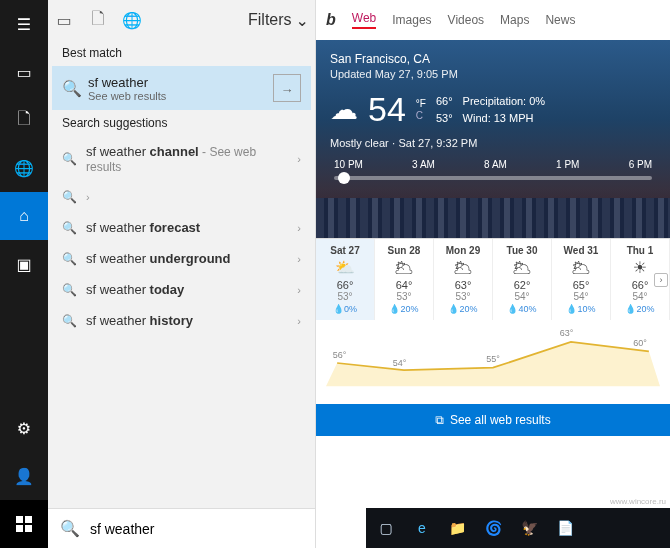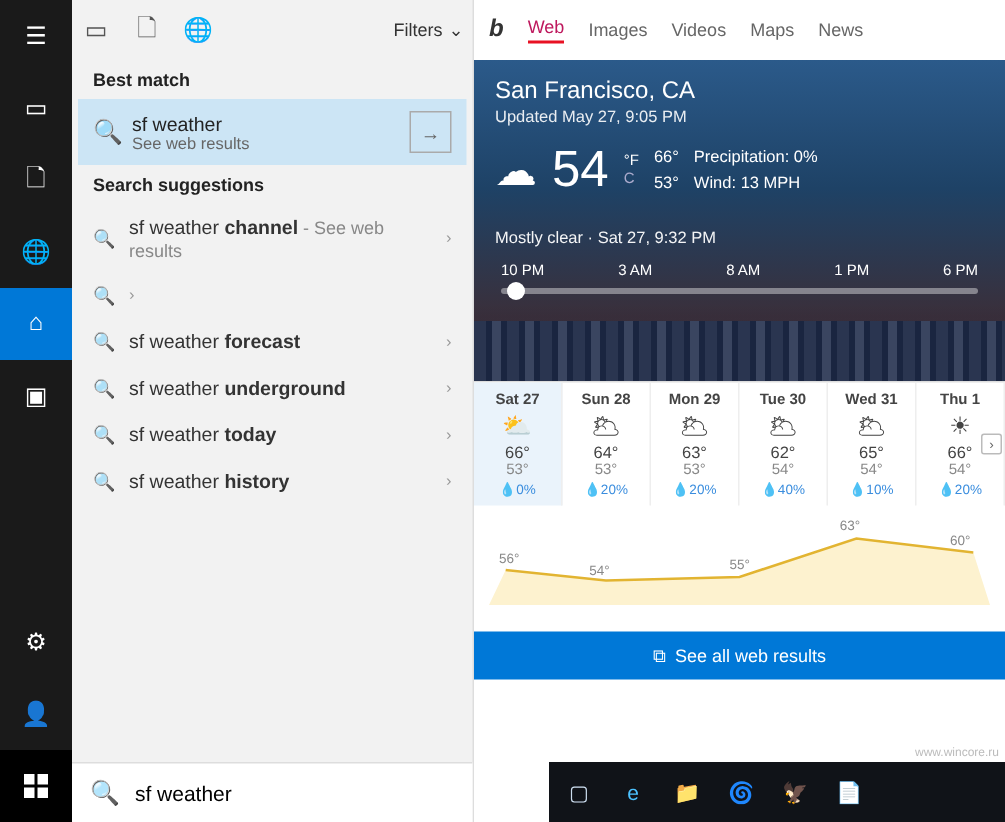--- a/index.html
+++ b/index.html
@@ -7,53 +7,53 @@
 .root{display:flex;width:100%;height:100%}
 .rail{width:48px;background:#1a1a1a;display:flex;flex-direction:column;color:#fff}
 .rail .ic{width:48px;height:48px;display:flex;align-items:center;justify-content:center;font-size:16px}
 .rail .ic.active{background:#0078d7}
 .rail .spacer{flex:1}
 .rail .start{background:#000}
 .panel{width:268px;background:#f2f2f2;display:flex;flex-direction:column;border-right:1px solid #ddd}
 .ptop{height:40px;display:flex;align-items:center;padding:0 6px;gap:14px}
 .ptop .pic{width:20px;height:20px;display:flex;align-items:center;justify-content:center;color:#555}
 .ptop .flex1{flex:1}
-.ptop .filters{font-size:12px;color:#333;display:flex;align-items:center;gap:4px}
-.section-h{font-size:12px;font-weight:700;padding:6px 14px;color:#222}
+.ptop .filters{font-size:16px;color:#333;display:flex;align-items:center;gap:4px}
+.section-h{font-size:12px;font-weight:400;padding:6px 14px;color:#222}
 .best{background:#cce5f5;margin:0 4px;display:flex;align-items:center;padding:8px 10px;gap:10px}
 .best .mag{width:16px;color:#555}
 .best .bt{flex:1}
 .best .t1{font-size:13px;color:#222}
 .best .t2{font-size:11px;color:#666}
 .best .arrow{width:28px;height:28px;border:1px solid #aaa;display:flex;align-items:center;justify-content:center;color:#666;font-size:13px}
 .suglist{flex:1;overflow:hidden}
 .sug{display:flex;align-items:center;padding:8px 14px;gap:10px;font-size:13px;color:#333}
 .sug .mag{width:14px;color:#666;font-size:12px}
 .sug .sl{flex:1}
 .sug b{font-weight:600}
 .sug .note{color:#888;font-size:12px}
 .sug .chev{color:#999;font-size:11px}
 .searchbar{height:40px;background:#fff;border-top:1px solid #ddd;display:flex;align-items:center;padding:0 12px;gap:10px}
 .searchbar input{border:0;outline:0;flex:1;font-size:14px}
 .rpane{flex:1;display:flex;flex-direction:column;position:relative;background:#fff}
 .btabs{height:40px;display:flex;align-items:center;padding:0 10px;gap:16px;font-size:12px;color:#666}
 .btabs .logo{font-weight:bold;font-size:16px;color:#333;font-style:italic}
 .btabs .tab.active{color:#be185d;border-bottom:2px solid #e81123;padding-bottom:2px}
 .hero{background:linear-gradient(180deg,#2b5a8a 0%,#1e4266 40%,#3a2f3a 80%,#4a3a3a 100%);color:#fff;padding:12px 14px 0 14px;position:relative}
-.hero .loc{font-size:16px}
+.hero .loc{font-size:12px}
 .hero .upd{font-size:11px;opacity:.9;margin-top:2px}
 .cur{display:flex;align-items:center;gap:10px;margin-top:10px}
 .cur .wic{font-size:28px}
 .cur .temp{font-size:34px;font-weight:400}
 .cur .units{font-size:10px;display:flex;flex-direction:column;gap:2px;line-height:1}
 .cur .units .on{color:#fff}
 .cur .units .off{color:#aac}
 .cur .hl{font-size:11px;line-height:1.5}
 .cur .det{font-size:11px;line-height:1.5}
-.cond{font-size:11px;margin-top:20px;opacity:.95}
+.cond{font-size:11px;margin-top:8px;opacity:.95}
 .timeline{margin-top:10px;display:flex;justify-content:space-between;font-size:10px;padding:0 4px}
 .track{height:4px;background:rgba(255,255,255,.4);border-radius:2px;margin:6px 4px 0 4px;position:relative}
 .track .dot{position:absolute;left:4px;top:-4px;width:12px;height:12px;border-radius:50%;background:#fff}
 .skyline{height:50px;background:linear-gradient(180deg,rgba(0,0,0,0) 0%,rgba(30,30,60,.6) 100%);margin:8px -14px 0 -14px;position:relative;overflow:hidden}
 .skyline::before{content:"";position:absolute;bottom:0;left:0;right:0;height:40px;background:repeating-linear-gradient(90deg,#2a3550 0 8px,#1a2540 8px 12px,#3a4560 12px 18px,#1a2540 18px 22px)}
 .daycards{display:flex;background:#fff;border-top:1px solid #ddd;position:relative}
 .dc{flex:1;border-right:1px solid #eee;padding:6px 2px;text-align:center;font-size:10px;color:#444}
 .dc.sel{background:#eaf3fb}
 .dc .dn{font-weight:600;margin-bottom:2px}
 .dc .di{font-size:16px;margin:2px 0}

